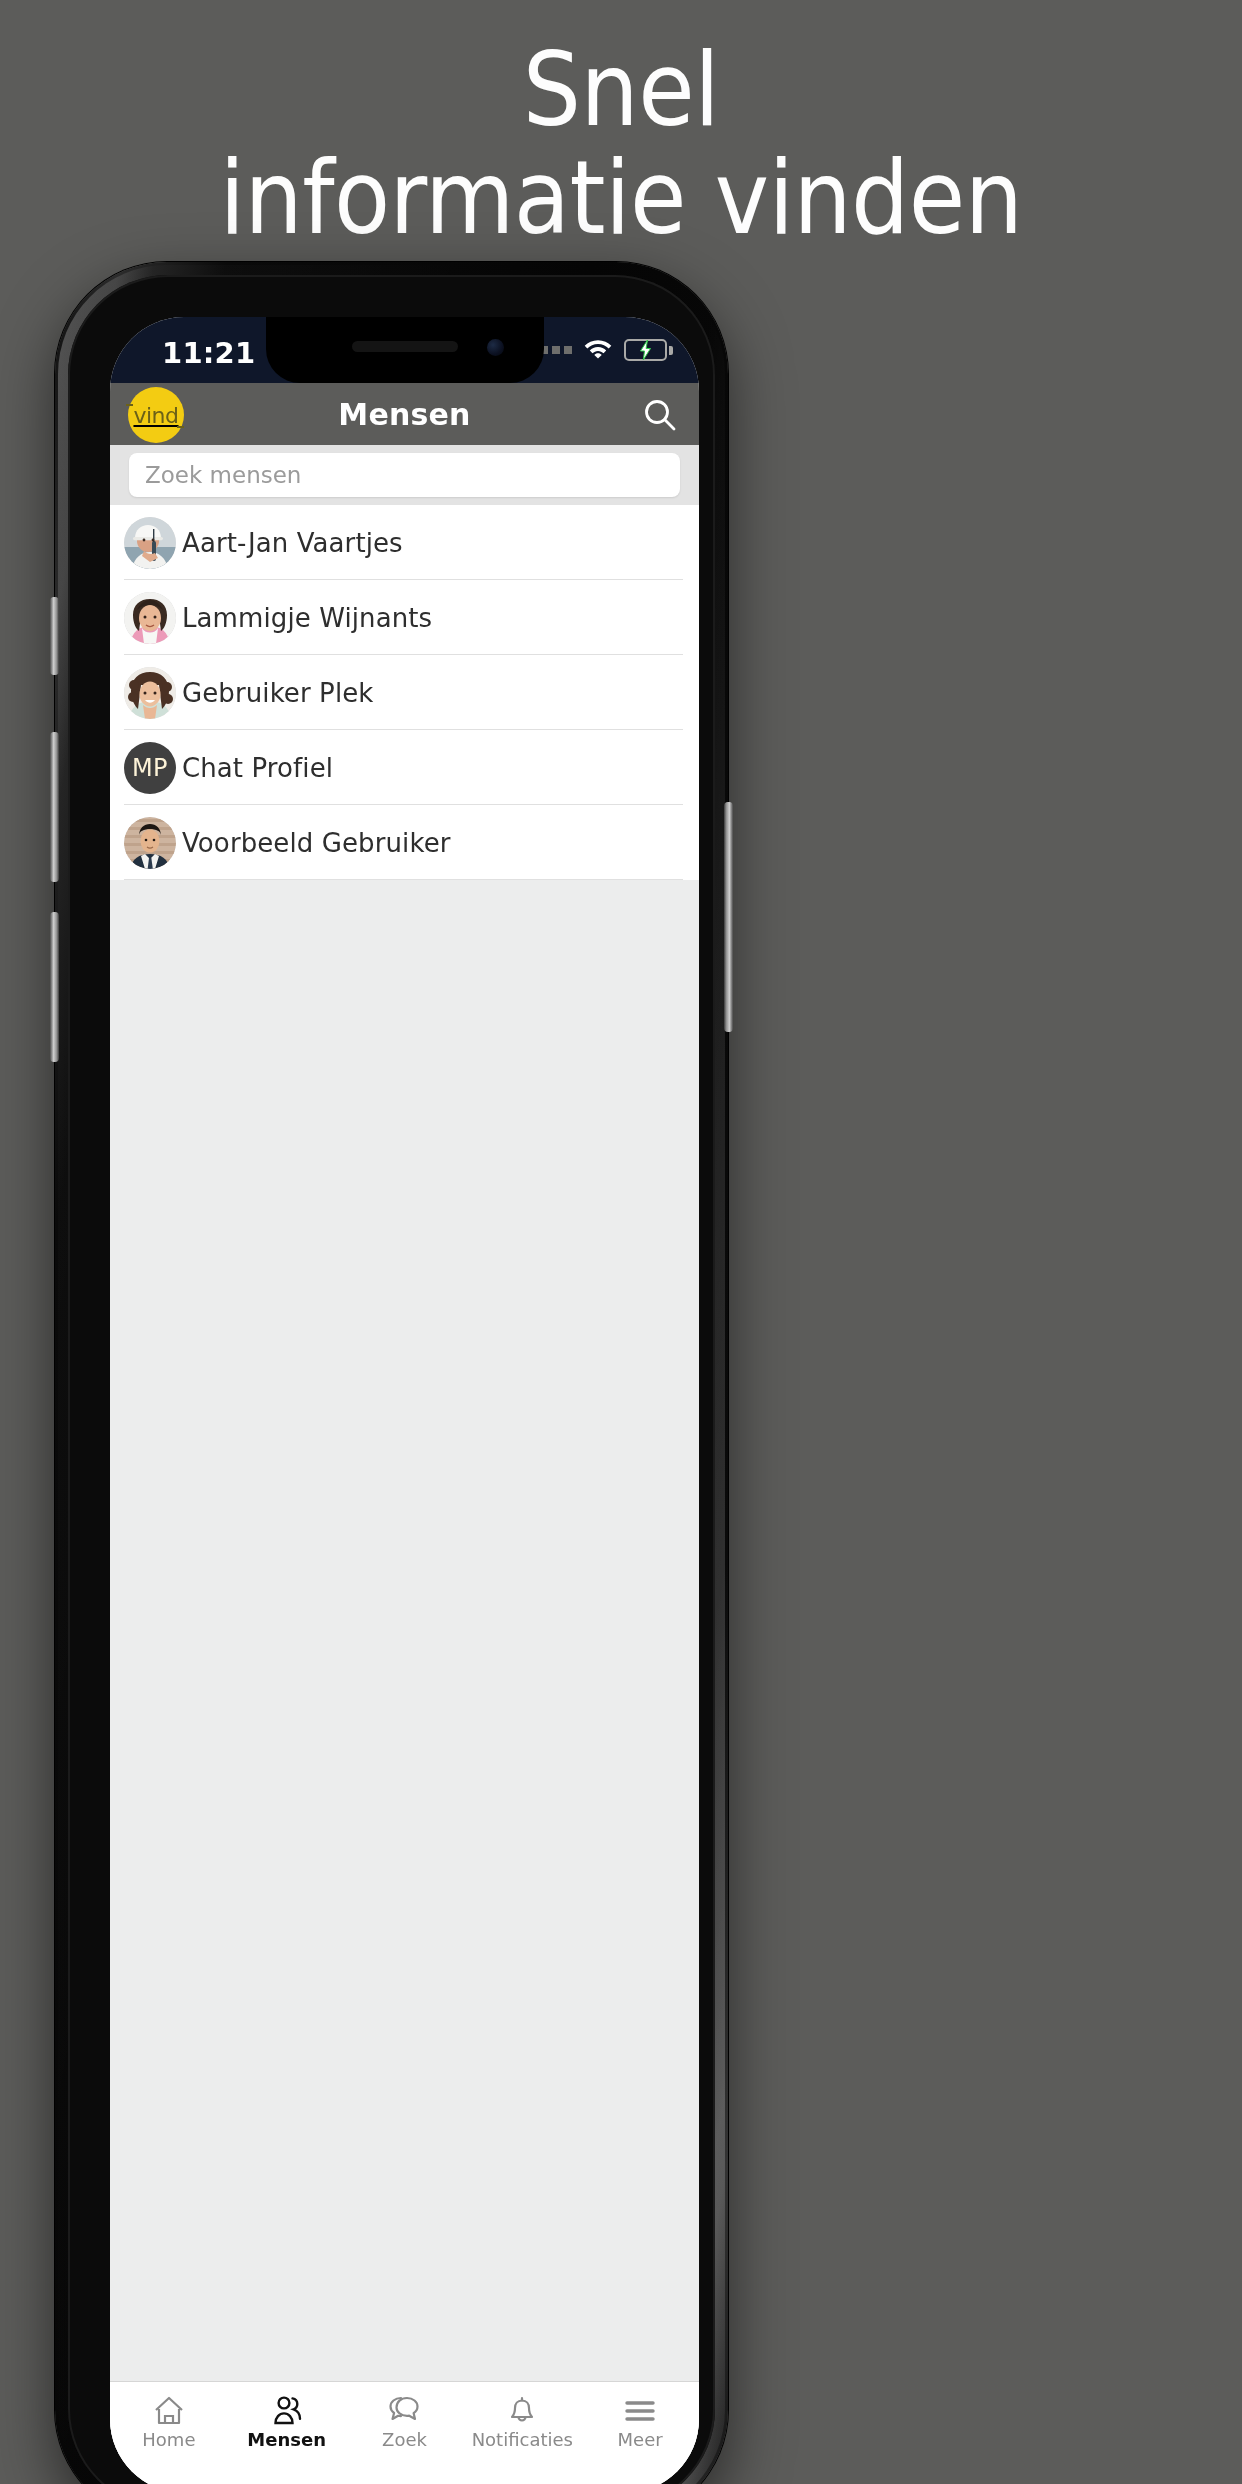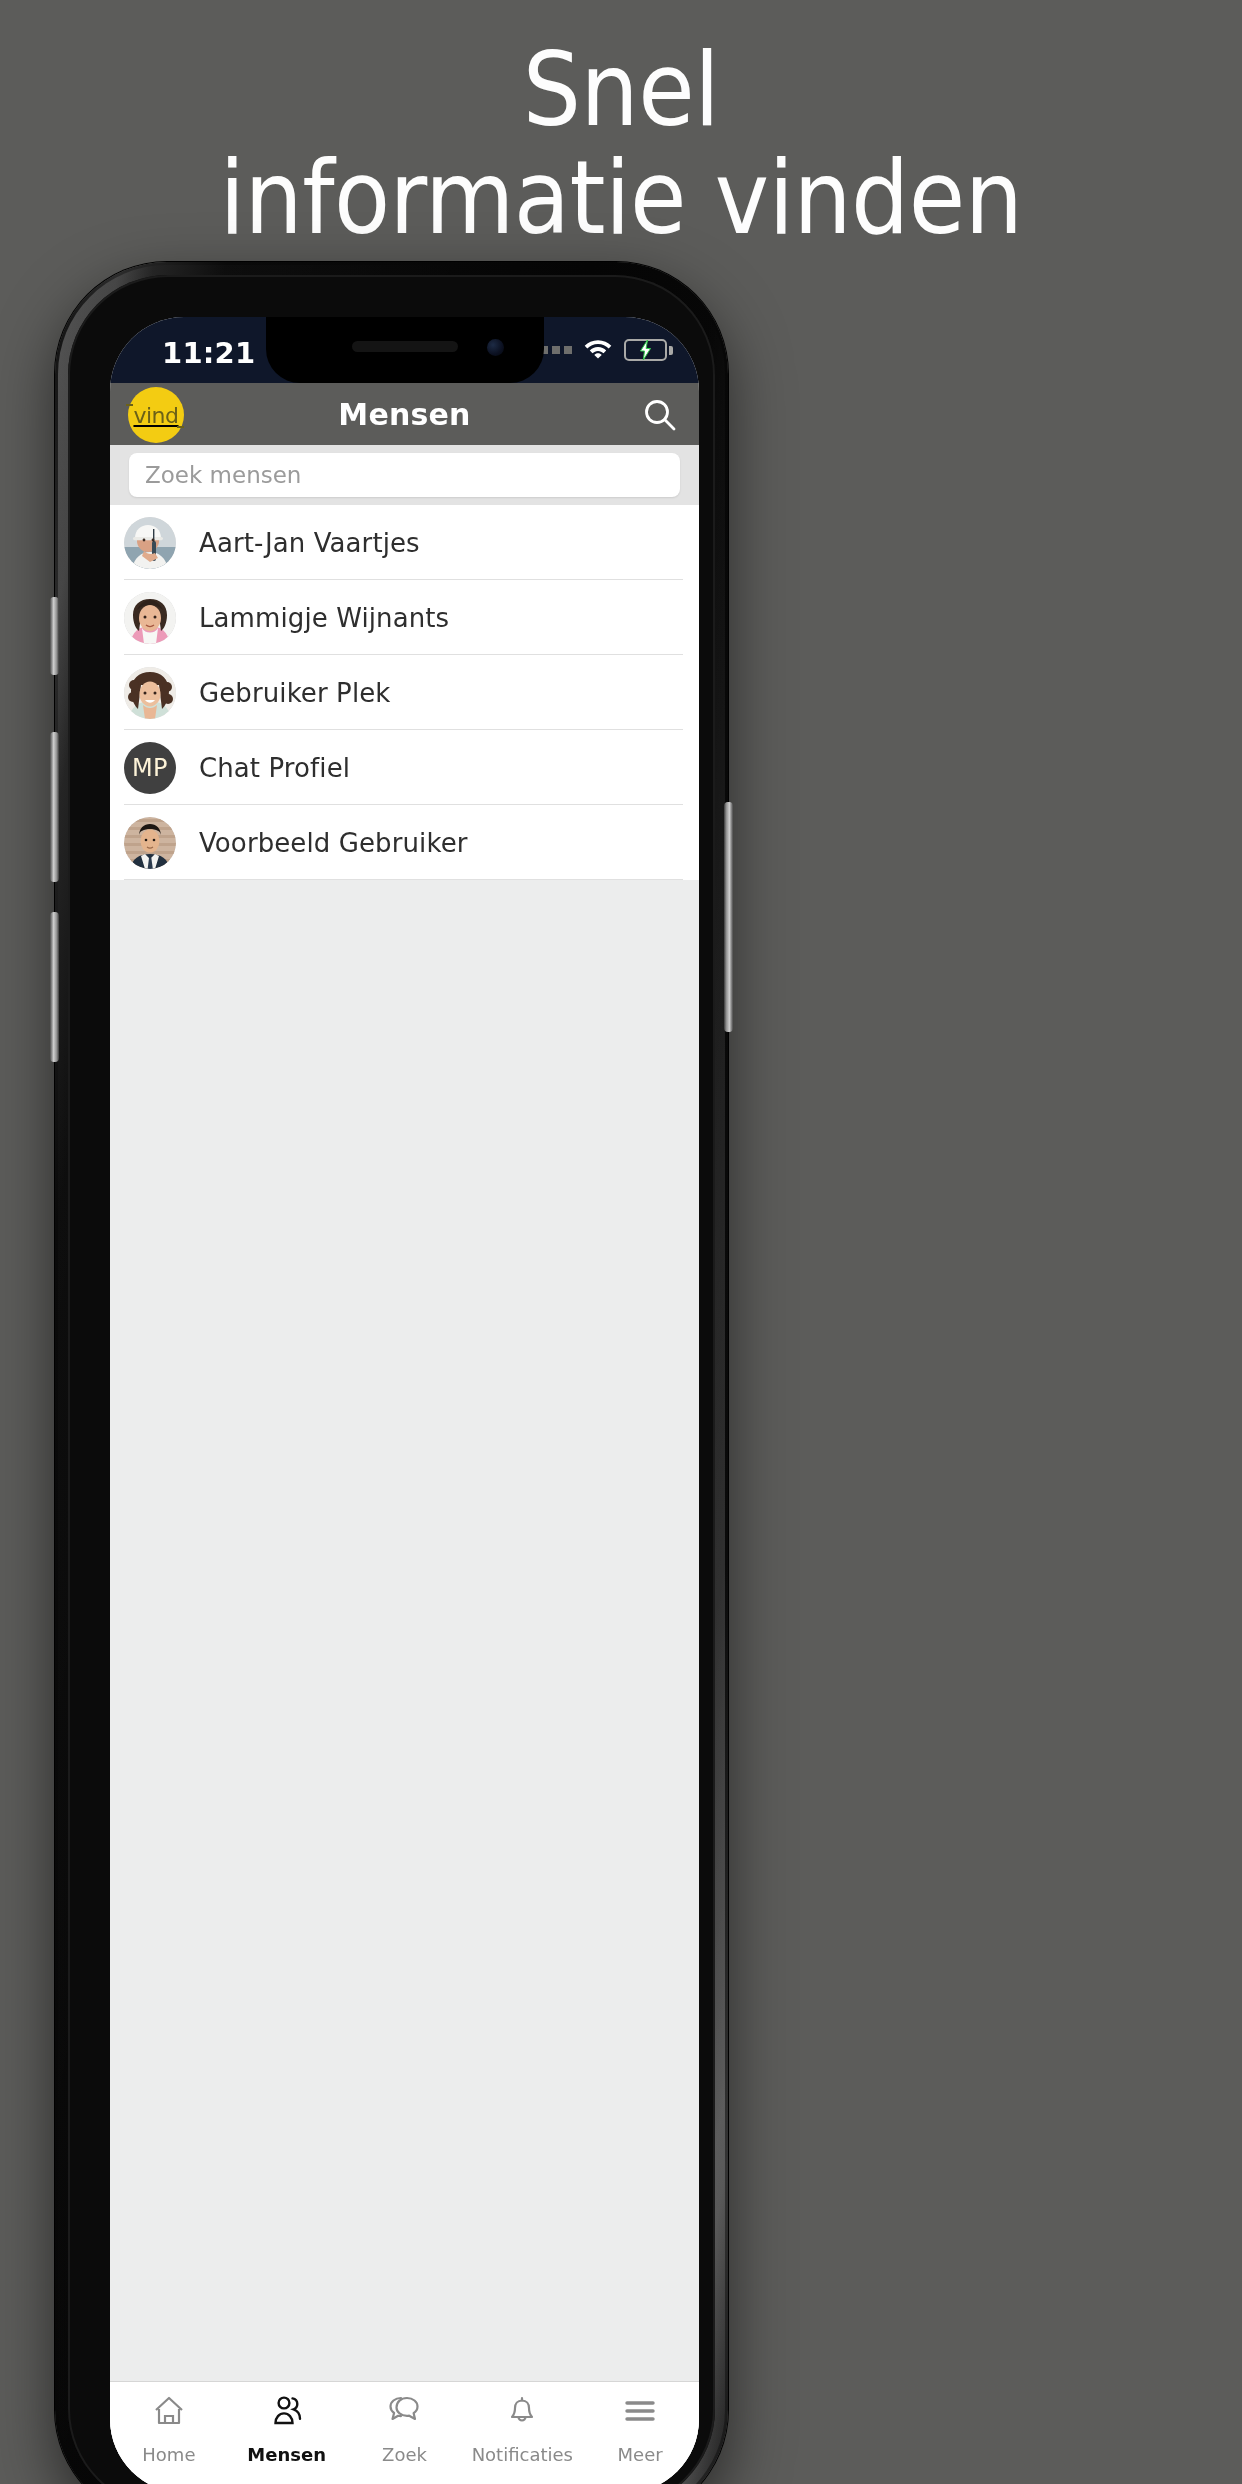--- a/index.html
+++ b/index.html
@@ -161,31 +161,31 @@
   .avatar {
     width:52px; height:52px; border-radius:50%; overflow:hidden; flex:none;
     position:relative; background:#ddd;
   }
   .avatar svg { display:block; width:52px; height:52px; }
   .avatar.initials {
     background:#404040; color:#fdf3d8; display:flex; align-items:center; justify-content:center;
     font-size:24px; font-weight:400; letter-spacing:0.5px;
   }
   .person-name {
-    margin-left:23px; font-size:26px; color:#2e2e2e; font-weight:400; letter-spacing:0.1px;
+    margin-left:6px; font-size:26px; color:#2e2e2e; font-weight:400; letter-spacing:0.1px;
   }
 
   
   #tabbar {
     position:absolute; bottom:0; left:0; width:589px; height:112px;
     background:#fff; border-top:1px solid #d6d6d6;
     display:flex; align-items:flex-start; padding-top:12px;
   }
   .tab {
-    flex:1; display:flex; flex-direction:column; align-items:center; gap:18px;
+    flex:1; display:flex; flex-direction:column; align-items:center; gap:3px;
   }
   .tab .tab-ico { height:32px; display:flex; align-items:center; justify-content:center; }
   .tab .tab-label { font-size:18px; color:#8a8a8a; }
   .tab.active .tab-label { color:#111; font-weight:700; }
 </style>
 </head>
 <body>
 
 <div id="headline">
   <span class="hl-line">Snel</span>

